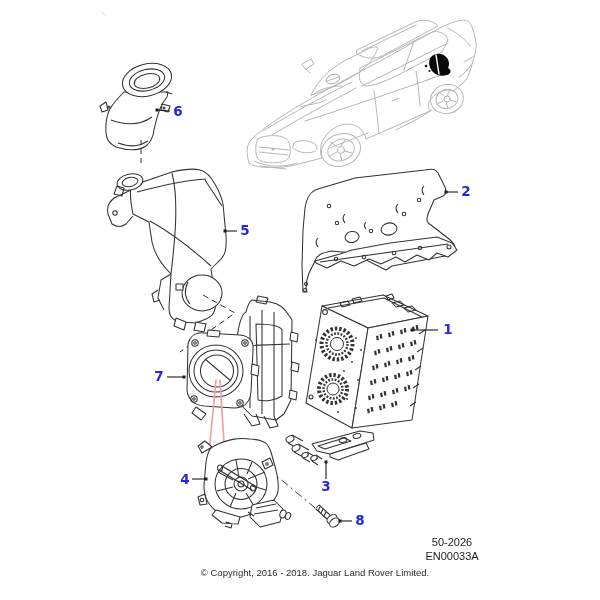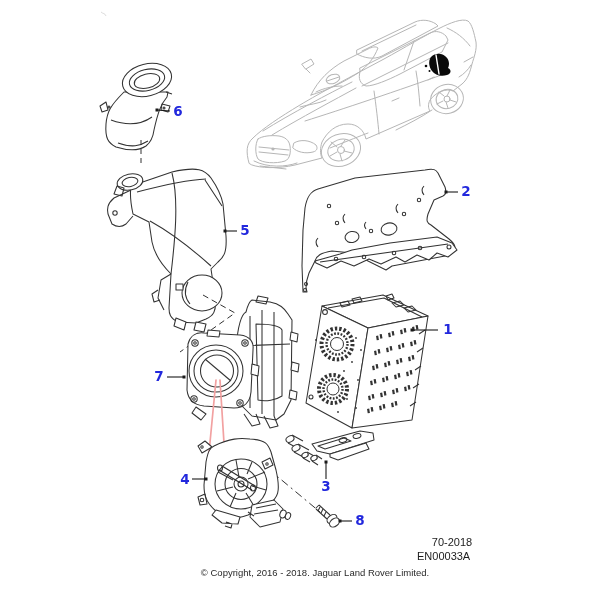--- a/index.html
+++ b/index.html
@@ -4,21 +4,21 @@
 <style>
   html,body{margin:0;padding:0;background:#fff;}
   #stage{position:relative;width:600px;height:600px;background:#ffffff;overflow:hidden;
          font-family:"Liberation Sans",sans-serif;}
   #art{position:absolute;left:0;top:0;}
   .callout{position:absolute;transform:translate(-50%,-50%);
            color:#2228dd;font-family:"DejaVu Sans",sans-serif;
            font-weight:bold;font-size:13.5px;line-height:1;cursor:pointer;}
   .fig-num{position:absolute;left:417px;top:536px;width:70px;text-align:center;
            color:#1c1c1c;font-size:11px;}
-  .doc-num{position:absolute;left:417px;top:550px;width:70px;
+  .doc-num{position:absolute;left:417px;top:550px;width:70px;text-align:center;
            color:#1c1c1c;font-size:11px;}
   .copyright{position:absolute;left:15px;top:567px;width:600px;text-align:center;
            color:#2a2a2a;font-size:9.5px;}
 </style>
 </head>
 <body>
 
 <div id="stage">
 
 <svg id="art" width="600" height="600" viewBox="0 0 600 600">
@@ -275,16 +275,16 @@
 
   <div class="callout" style="left:448px;top:330px">1</div>
   <div class="callout" style="left:466px;top:192px">2</div>
   <div class="callout" style="left:326px;top:487px">3</div>
   <div class="callout" style="left:185px;top:480px">4</div>
   <div class="callout" style="left:245px;top:231px">5</div>
   <div class="callout" style="left:178px;top:112px">6</div>
   <div class="callout" style="left:159px;top:377px">7</div>
   <div class="callout" style="left:360px;top:521px">8</div>
 
-  <div class="fig-num">70-2018</div>
+  <div class="fig-num">50-2026</div>
   <div class="doc-num">EN00033A</div>
   <div class="copyright">© Copyright, 2016 - 2018. Jaguar Land Rover Limited.</div>
 </div>
 
 </body></html>

